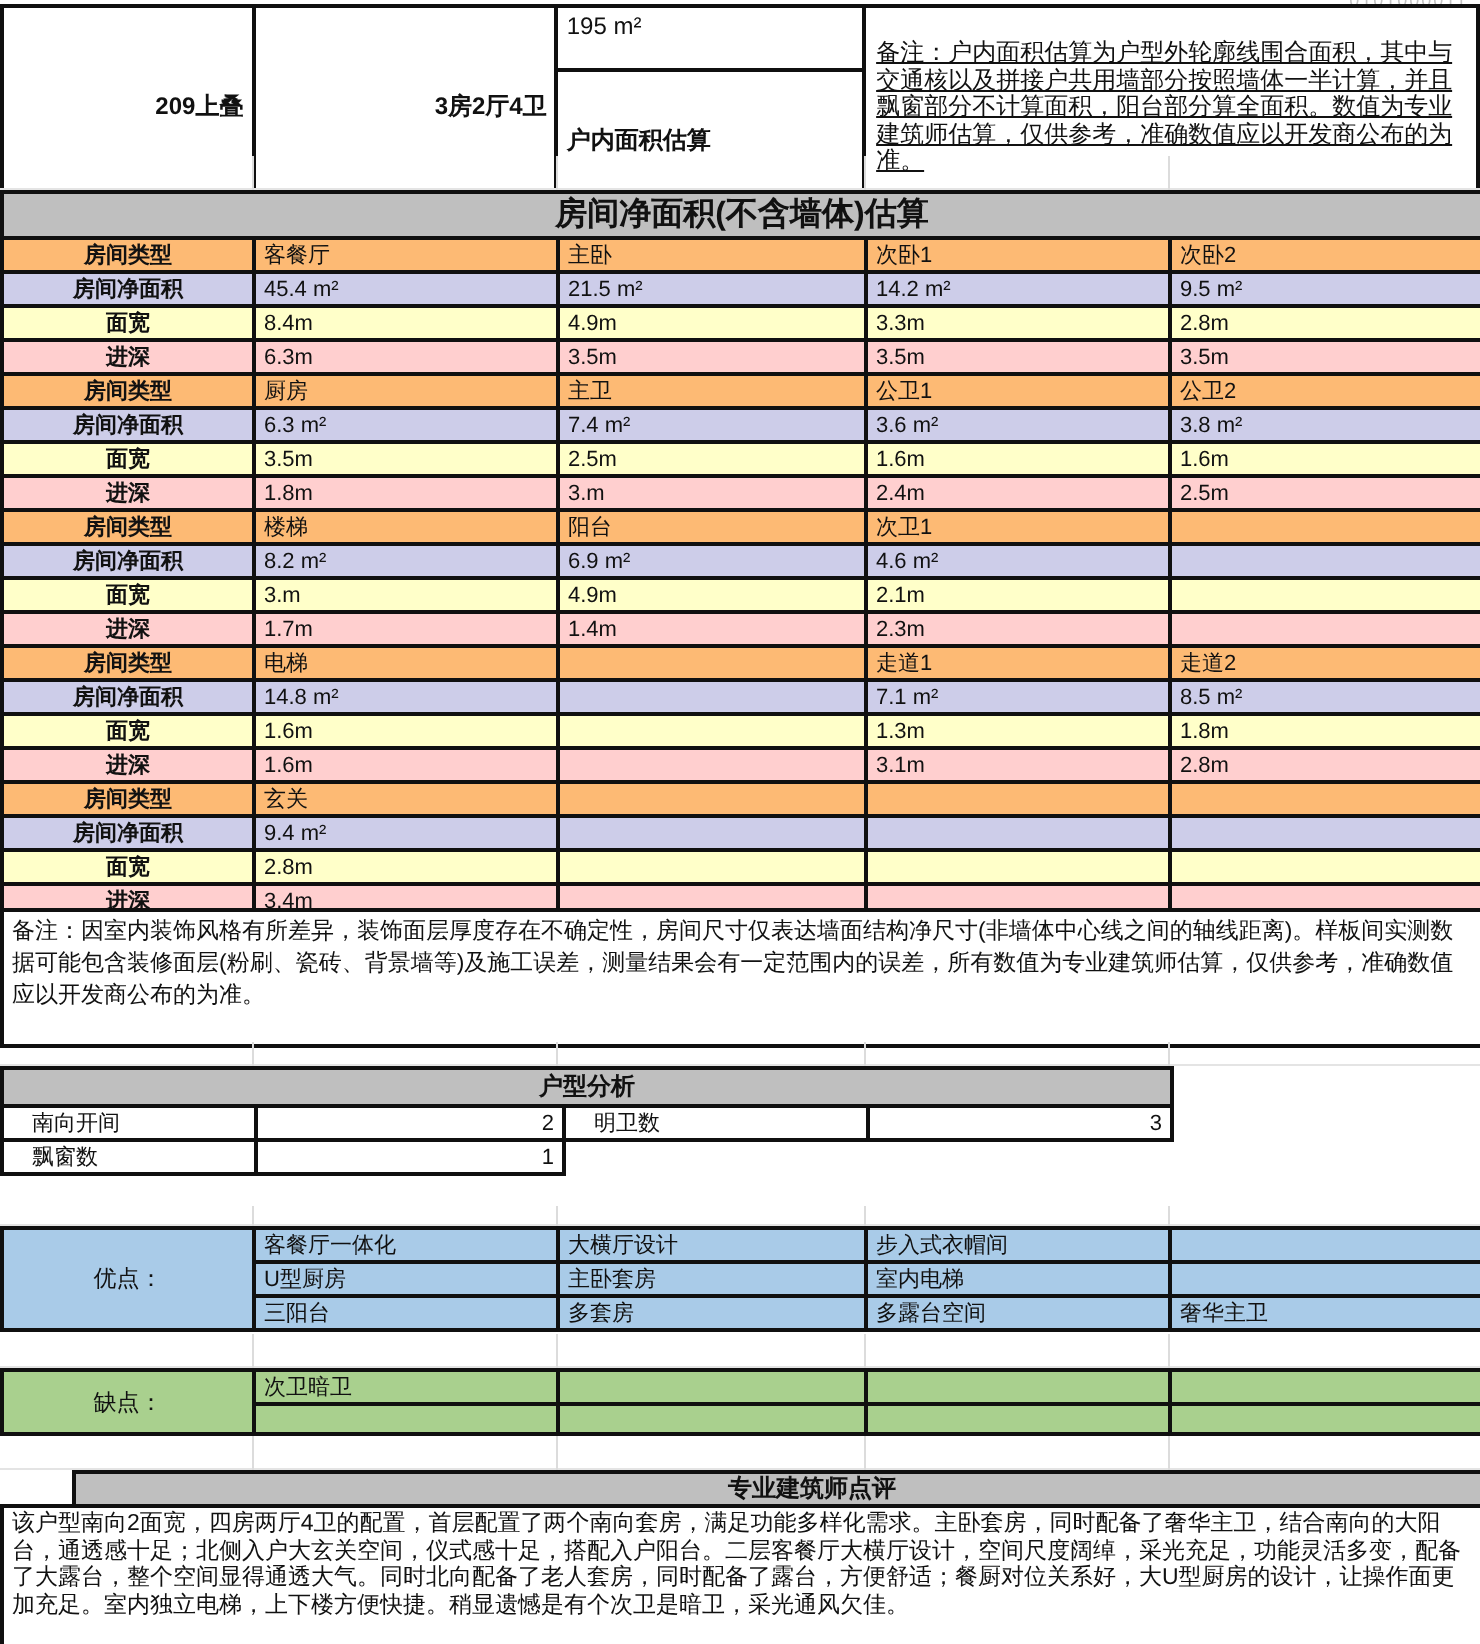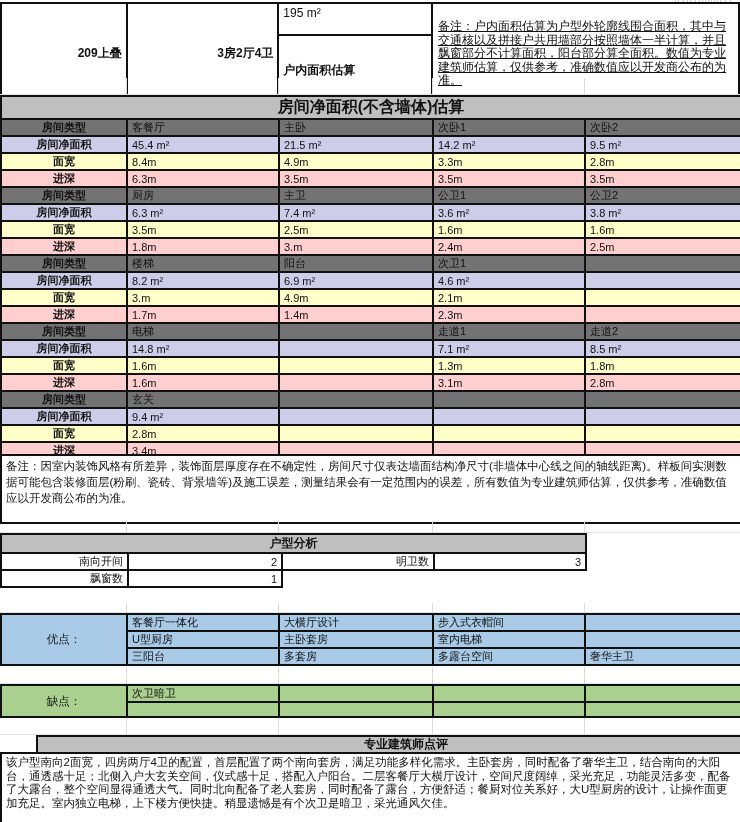--- a/index.html
+++ b/index.html
@@ -26,34 +26,34 @@
   .top-tbl td{font-size:12px;}
   .cell-big{font-weight:bold;text-align:right;font-size:12px;}
   .cell-area{font-size:11px;vertical-align:top;padding-top:2px;}
   .cell-areatitle{font-weight:bold;vertical-align:middle;}
   .cell-note{font-size:10.5px;line-height:13.6px;white-space:normal;vertical-align:top;padding:16px 5px;font-weight:normal;text-decoration:underline;}
 
   
   .room-tbl td{height:13px;}
   .tbl-title{background:#bfbfbf;font-weight:bold;text-align:center;font-size:16px;height:15px;}
   .lbl{font-weight:bold;text-align:center;}
-  .r-type td{background:#737373;}
+  .r-type td{background:#fdba74;}
   .r-area td{background:#cdcde9;}
   .r-width td{background:#ffffc9;}
   .r-depth td{background:#ffcfcf;}
 
   .note-box{
     position:absolute;left:0;width:732px;border:2px solid #101010;background:#fff;
     font-size:11.5px;line-height:16.2px;padding:2px 4px;white-space:normal;
   }
 
   
   .ana-tbl td{height:13px;}
   .ana-hdr{background:#bfbfbf;font-weight:bold;text-align:center;font-size:12px;}
-  .ana-lbl{text-align:right;padding-left:14px;}
+  .ana-lbl{text-align:left;padding-left:14px;}
   .ana-val{text-align:right;}
   .nb{border:none;background:transparent;}
 
   
   .pros-tbl td{background:#a9cbe8;height:14px;}
   .cons-tbl td{background:#a9d08e;height:13px;}
   .pc-lbl{text-align:center;font-size:11.5px;}
 
   
   .rev-hdr{position:absolute;left:0;width:736px;border:2px solid #101010;background:#bfbfbf;

